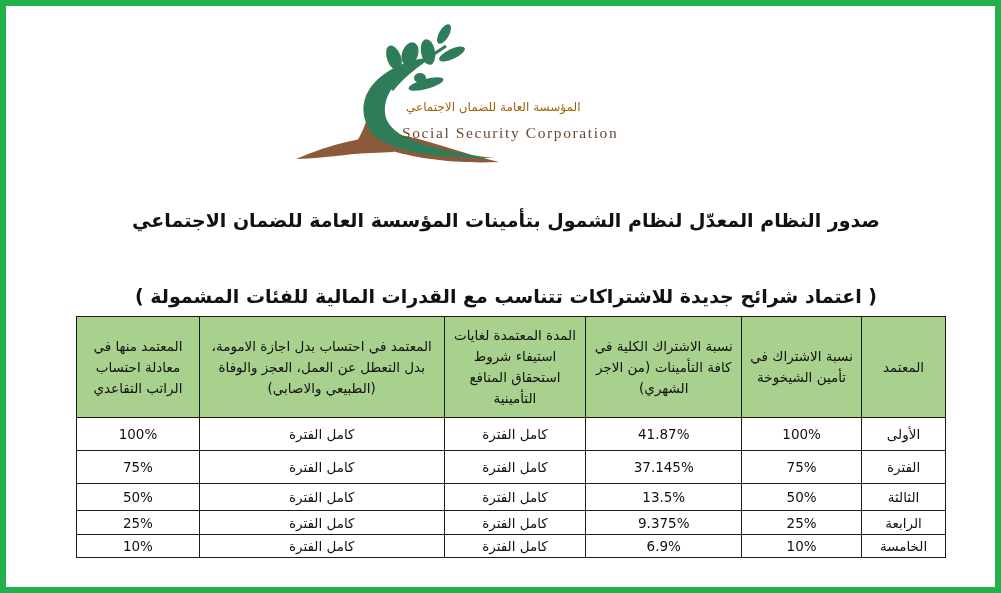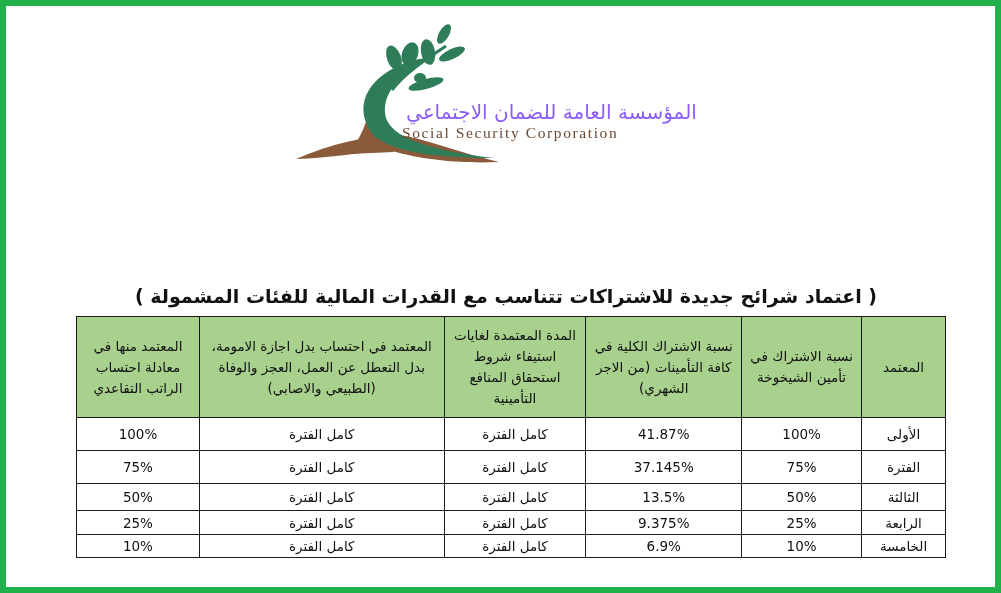--- a/index.html
+++ b/index.html
@@ -15,21 +15,21 @@
       border: 6px solid #22b04b;
       background: #ffffff;
     }
     .logo {
       position: absolute; left: 288px; top: 18px;
       width: 420px; height: 150px;
     }
     .logo-ar {
       position: absolute; left: 398px; top: 92px;
       font-family: "DejaVu Sans", sans-serif;
-      font-size: 20px; color: #8b5cf6; direction: rtl;
+      font-size: 12px; color: #a16207; direction: rtl;
       letter-spacing: 0px; white-space: nowrap;
     }
     .logo-en {
       position: absolute; left: 396px; top: 117px;
       font-family: Liberation Serif, serif;
       font-size: 15.5px; color: #6b4a32; letter-spacing: 1.6px;
       white-space: nowrap;
     }
     .title {
       position: absolute; left: 100px; width: 800px;
@@ -84,20 +84,21 @@
       <ellipse cx="134" cy="28" rx="7" ry="13" transform="rotate(-10 134 28)" fill="#2e7d58"></ellipse>
       <ellipse cx="150" cy="10" rx="5" ry="11" transform="rotate(30 150 10)" fill="#2e7d58"></ellipse>
       <ellipse cx="158" cy="30" rx="14" ry="5" transform="rotate(-25 158 30)" fill="#2e7d58"></ellipse>
       <ellipse cx="126" cy="54" rx="6" ry="5" fill="#2e7d58"></ellipse>
       <ellipse cx="132" cy="60" rx="18" ry="5" transform="rotate(-15 132 60)" fill="#2e7d58"></ellipse>
     </svg>
     <div class="logo-ar" style="left:112px;top:76px;">المؤسسة العامة للضمان الاجتماعي</div>
     <div class="logo-en" style="left:108px;top:100px;">Social Security Corporation</div>
   </div>
 
+  <div class="title title1">صدور النظام المعدّل لنظام الشمول بتأمينات المؤسسة العامة للضمان الاجتماعي</div>
   <div class="title title2">( اعتماد شرائح جديدة للاشتراكات تتناسب مع القدرات المالية للفئات المشمولة )</div>
 
 </div>
 
 <table class="tbl">
   <colgroup>
     <col style="width:84px">
     <col style="width:120px">
     <col style="width:156px">
     <col style="width:142px">

